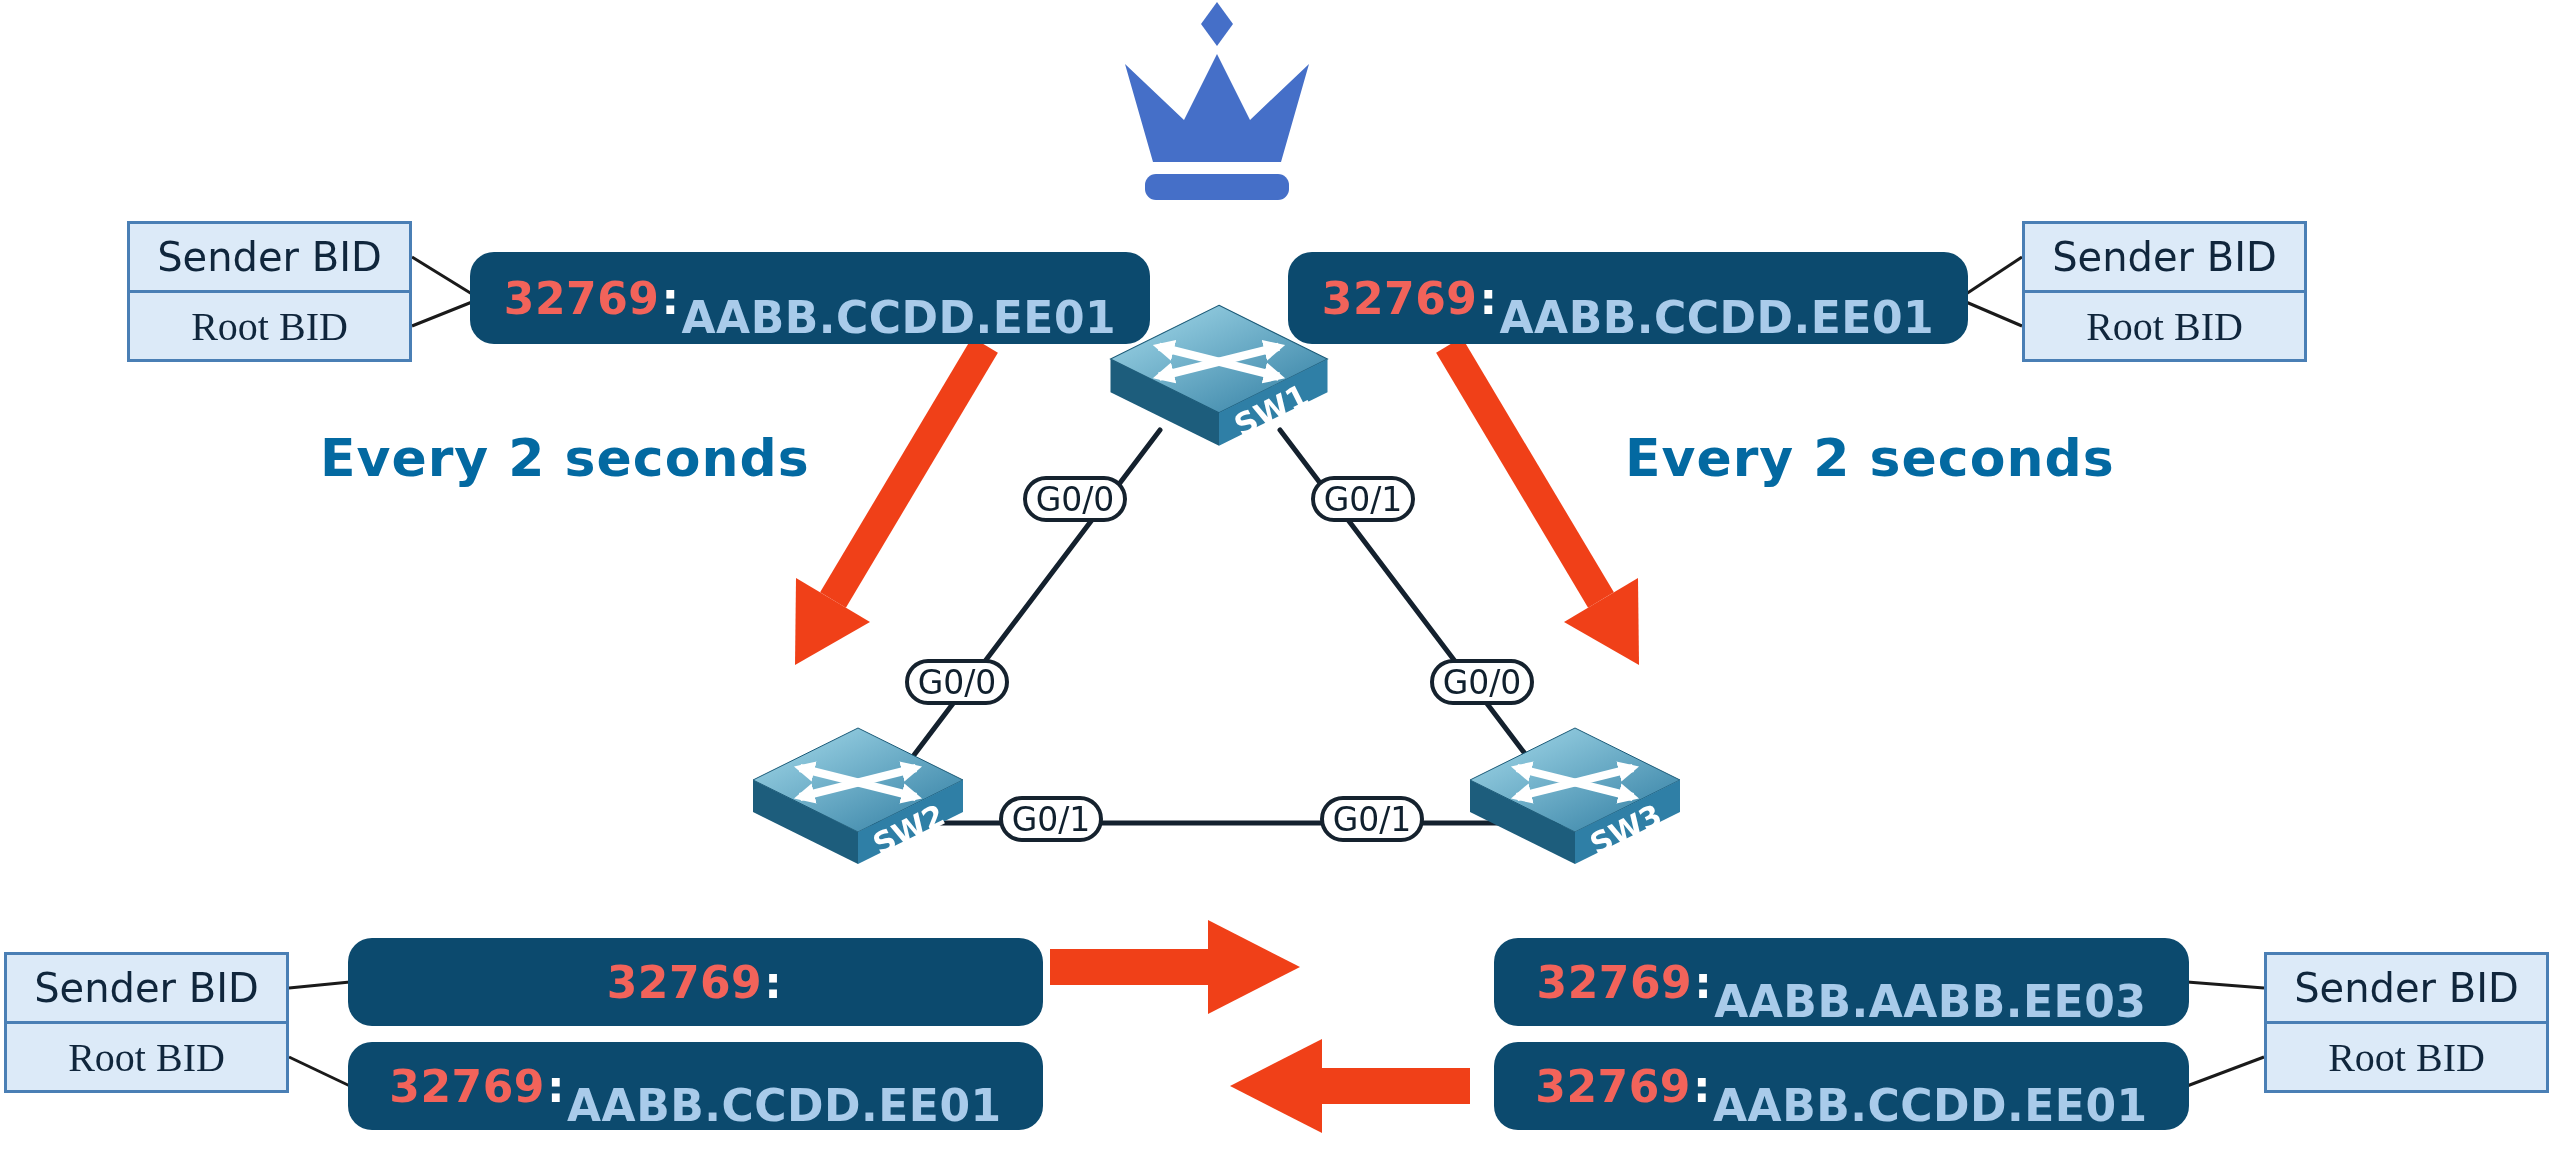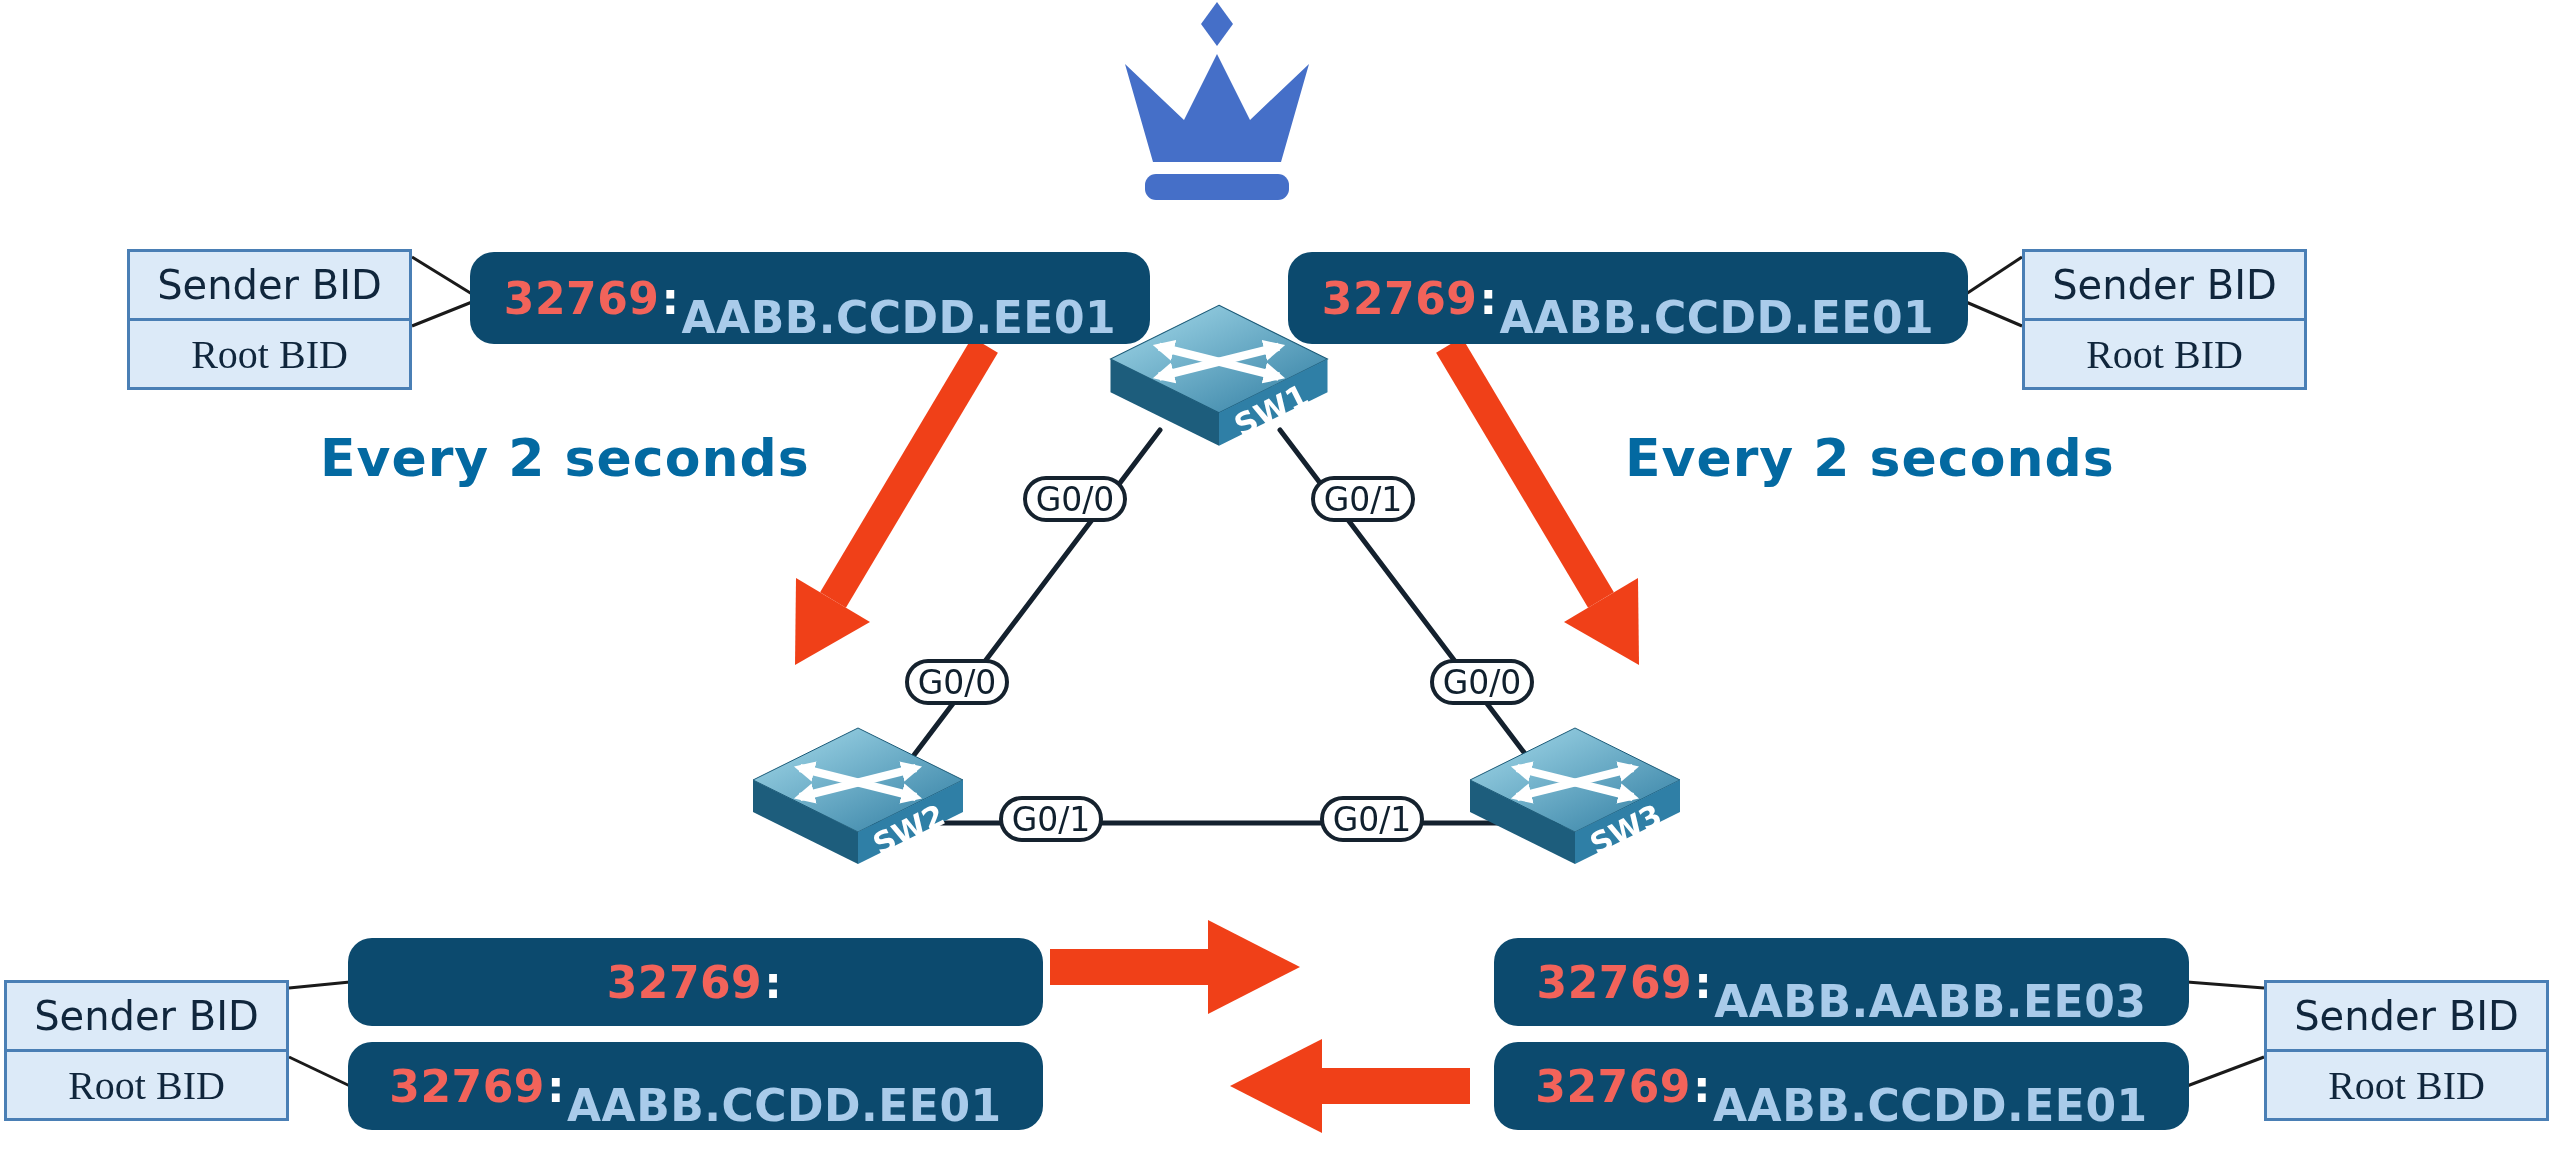--- a/index.html
+++ b/index.html
@@ -14,21 +14,21 @@
         border:4px solid #15222e;border-radius:999px;display:flex;align-items:center;justify-content:center;
         font-size:33px;font-weight:500;color:#10202e;}
   .bpdu{z-index:4;box-sizing:border-box;background:#0c4a6e;border-radius:24px;
         display:flex;align-items:center;justify-content:center;white-space:nowrap;
         font-weight:bold;letter-spacing:0.5px;}
   .bpdu.top{width:680px;height:92px;font-size:44px;}
   .bpdu.bot{width:695px;height:88px;font-size:44px;}
   .bpdu .prio{color:#f2635a;}
   .bpdu .colon{color:#ffffff;padding:0 2px;}
   .bpdu .mac{color:#a9cbea;margin-top:39px;}
-  .callout{z-index:4;width:285px;margin-top:28px;}
+  .callout{z-index:4;width:285px;}
   .callout-row{box-sizing:border-box;width:285px;height:72px;background:#dceaf8;border:3px solid #4a7fb5;
         display:flex;align-items:center;justify-content:center;font-size:40px;color:#10263c;}
   .callout-row + .callout-row{margin-top:-3px;font-family:Liberation Serif, serif;}
   svg text{font-family:"DejaVu Sans","Liberation Sans",sans-serif;}
 </style>
 </head>
 <body>
 
 <div class="canvas">
 

